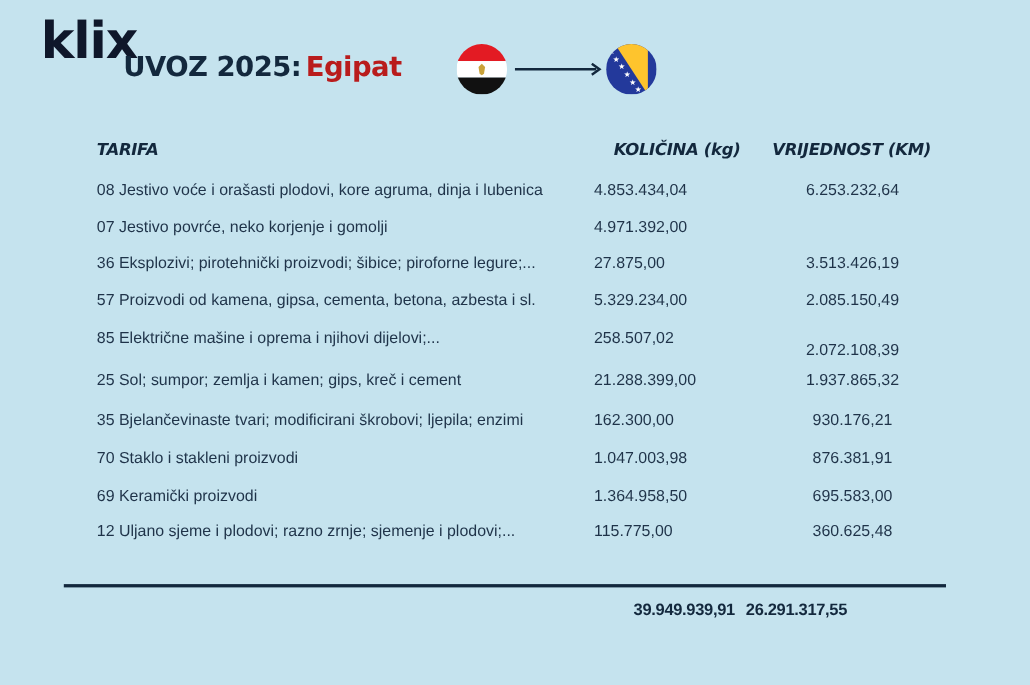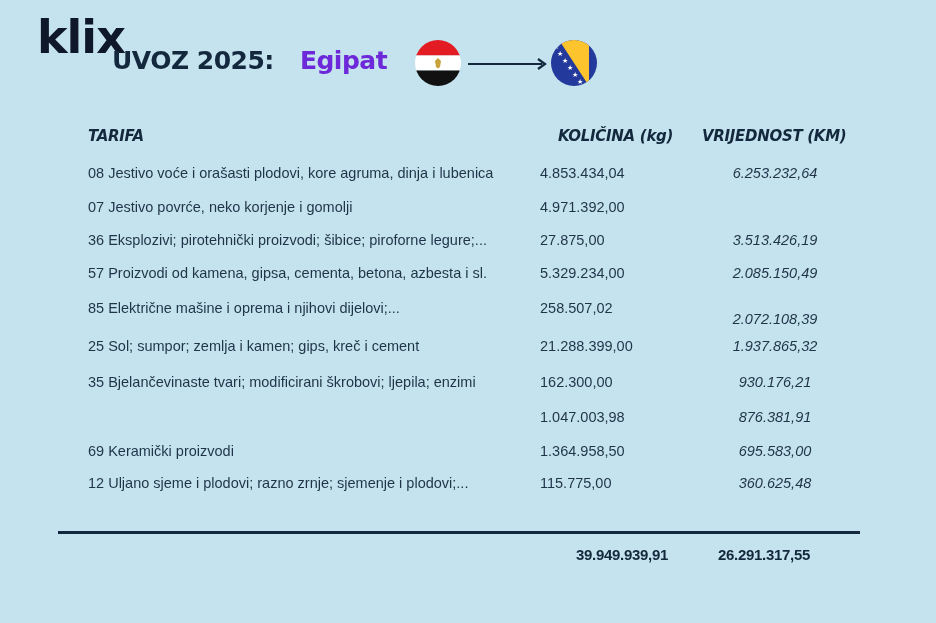--- a/index.html
+++ b/index.html
@@ -14,39 +14,39 @@
     position: absolute; left: 37px; top: 20px;
     font-family: "DejaVu Sans", sans-serif;
     font-weight: bold; font-size: 46px; letter-spacing: -1px;
     color: #0f172a; line-height: 34px;
   }
   .title {
     position: absolute; left: 112px; top: 46px;
     font-size: 25px; font-weight: bold; color: #13283d;
     font-family: "DejaVu Sans", sans-serif; letter-spacing: -0.5px;
   }
-  .title .country { color: #6d28d9; margin-left: 26px; text-align: center; }
+  .title .country { color: #b91c1c; margin-left: 4px; text-align: center; }
   .flag {
     position: absolute; width: 46px; height: 46px; border-radius: 50%;
     overflow: hidden;
   }
   .flag-eg { left: 415px; top: 40px; }
   .flag-ba { left: 551px; top: 40px; }
   .arrow { position: absolute; left: 468px; top: 56px; }
   .hdr {
     position: absolute; top: 127px; font-size: 15px; font-weight: bold;
     font-family: "DejaVu Sans", sans-serif; color: #13283d; letter-spacing: -0.3px; font-style: italic;
   }
   .row {
     position: absolute; left: 0; width: 740px; height: 20px;
     font-size: 14.5px; color: #1f3349;
   }
   .row .desc { position: absolute; left: 88px; white-space: nowrap; }
   .row .qty { position: absolute; left: 540px; width: 166px; text-align: left; }
-  .row .val { position: absolute; left: 690px; width: 170px; text-align: center; font-style: italic; }
+  .row .val { position: absolute; left: 690px; width: 170px; text-align: center; }
   .divider {
     position: absolute; left: 58px; top: 531px; width: 802px; height: 3px;
     background: #13283d;
   }
   .total {
     position: absolute; top: 546px; font-size: 15px; font-weight: bold;
     color: #13283d; letter-spacing: -0.3px;
   }
 </style>
 </head>
@@ -120,29 +120,30 @@
   <span class="desc">25 Sol; sumpor; zemlja i kamen; gips, kreč i cement</span>
   <span class="qty">21.288.399,00</span>
   <span class="val">1.937.865,32</span>
 </div>
 <div class="row" style="top:374px">
   <span class="desc">35 Bjelančevinaste tvari; modificirani škrobovi; ljepila; enzimi</span>
   <span class="qty">162.300,00</span>
   <span class="val">930.176,21</span>
 </div>
 <div class="row" style="top:409px">
+  <span class="desc">70 Staklo i stakleni proizvodi</span>
   <span class="qty">1.047.003,98</span>
   <span class="val">876.381,91</span>
 </div>
 <div class="row" style="top:443px">
   <span class="desc">69 Keramički proizvodi</span>
   <span class="qty">1.364.958,50</span>
   <span class="val">695.583,00</span>
 </div>
 <div class="row" style="top:475px">
   <span class="desc">12 Uljano sjeme i plodovi; razno zrnje; sjemenje i plodovi;...</span>
   <span class="qty">115.775,00</span>
   <span class="val">360.625,48</span>
 </div>
 
 <div class="divider"></div>
 <div class="total" style="left:576px">39.949.939,91</div>
-<div class="total" style="left:718px">26.291.317,55</div>
+<div class="total" style="left:678px">26.291.317,55</div>
 
 </body></html>

